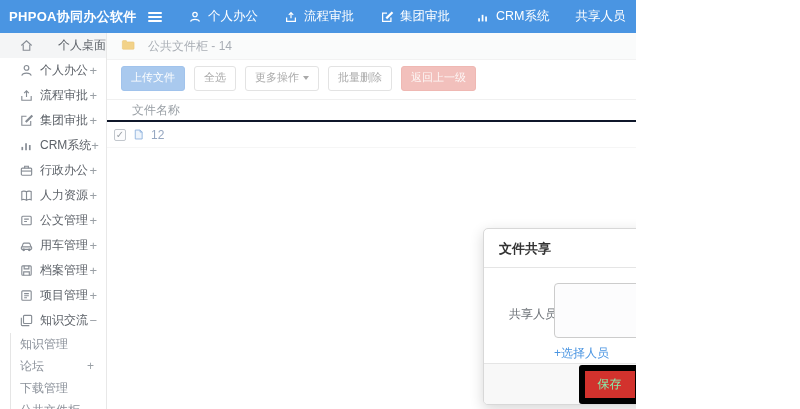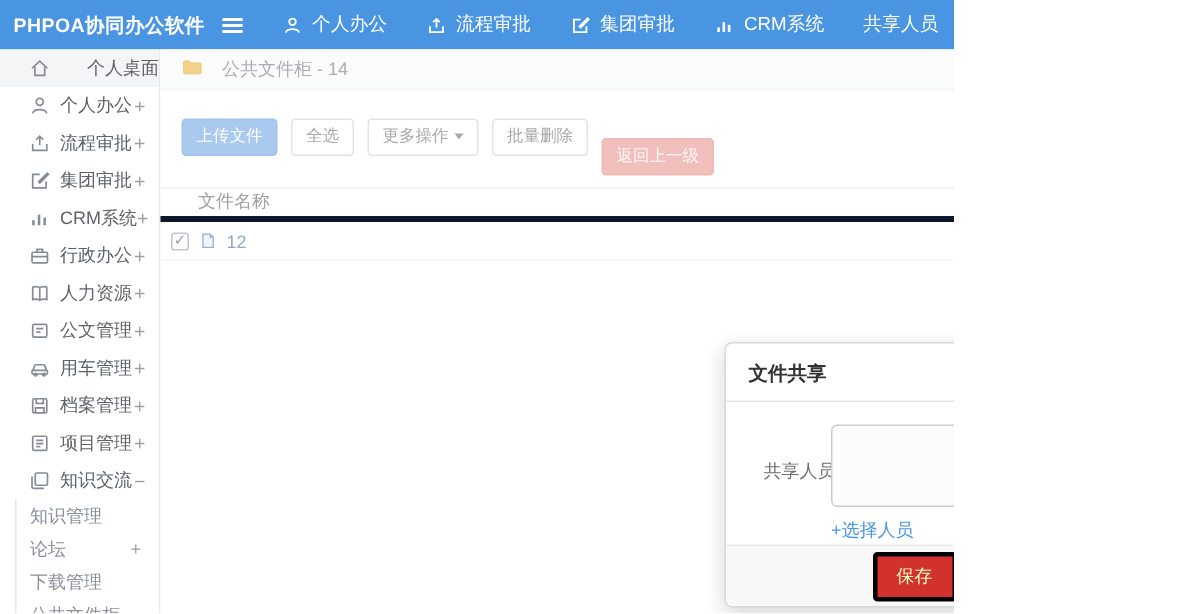--- a/index.html
+++ b/index.html
@@ -25,42 +25,42 @@
   .side-item .sicon { width:15px; height:15px; margin-right:6px; color:#868c94; flex:0 0 auto; }
   .side-item .sicon svg { display:block; }
   .expand { margin-left:auto; color:#9aa0a6; font-size:13px; font-weight:400; }
   .sub-menu { margin-left:10px; border-left:1px solid #e5e5e5; }
   .sub-item { height:22px; display:flex; align-items:center; padding:0 12px 0 9px; font-size:12px; color:#8a9099; cursor:pointer; white-space:nowrap; }
   .sub-item .expand { font-size:12px; }
 
   
   .main { flex:1; display:flex; flex-direction:column; background:#fff; min-width:0; }
   .breadcrumb { height:27px; background:#fafbfb; border-bottom:1px solid #f2f2f2; display:flex; align-items:center; gap:13px; padding-left:14px; font-size:12px; color:#a9aeb5; }
-  .toolbar { display:flex; align-items:center; gap:9px; padding:6px 0 6px 14px; }
+  .toolbar { display:flex; align-items:center; gap:9px; padding:6px 0 6px 14px;font-family:Liberation Mono, monospace; }
   .btn { font-size:11px; line-height:1.2; padding:5px 9px; border-radius:3px; border:1px solid transparent; cursor:pointer; white-space:nowrap; font-family:inherit; }
   .btn-primary-faded { background:#a9c9ee; border-color:#a1c3ec; color:#fdfefe; }
   .btn-default-faded { background:#fff; border-color:#e3e3e3; color:#a9a9a9; }
-  .btn-danger-faded { background:#f2c0bc; border-color:#efb8b3; color:#fdf6f5;margin-top:26px; }
+  .btn-danger-faded { background:#f2c0bc; border-color:#efb8b3; color:#fdf6f5; }
   .btn .caret2 { display:inline-block; width:0; height:0; border-left:3.5px solid transparent; border-right:3.5px solid transparent; border-top:4px solid #a9a9a9; margin-left:4px; vertical-align:middle; }
   .file-table { margin-top:2px; }
-  .table-head { height:23px; border-top:1px solid #f0f0f0; border-bottom:4px solid #0f172a; display:flex; padding-left:25px; font-size:12px; color:#9aa0a6; }
+  .table-head { height:23px; border-top:1px solid #f0f0f0; border-bottom:2px solid #0f172a; display:flex; align-items:center; padding-left:25px; font-size:12px; color:#9aa0a6; }
   .table-row { height:26px; display:flex; align-items:center; gap:6px; padding-left:7px; border-bottom:1px solid #f6f6f6; font-size:12px; color:#95a6c0; }
   .checkbox { width:12px; height:12px; border:1px solid #c2c7cd; border-radius:2px; background:#fcfcfd; color:#9aa0a6; font-size:10px; line-height:10px; text-align:center; cursor:pointer; }
   .ficon { color:#8fb2dd; }
   .ficon svg { display:block; }
 
   
   .modal { position:absolute; left:483px; top:228px; width:316px; height:177px; background:#fff; border:1px solid #d8d8d8; border-radius:5px; box-shadow:0 4px 14px rgba(0,0,0,.16); display:flex; flex-direction:column; z-index:10; }
   .modal-header { padding:11px 15px 9px; border-bottom:1px solid #e5e5e5; font-size:13px; font-weight:bold; color:#333; }
   .modal-body { position:relative; flex:1; }
   .share-label { position:absolute; left:25px; top:38px; font-size:12px; color:#6b7076; }
   .share-textarea { position:absolute; left:70px; top:15px; width:233px; height:55px; border:1px solid #ccc; border-radius:4px; background:#fcfcfd; resize:both; font-family:inherit; font-size:12px; padding:4px 6px; color:#555; outline:none; }
   .select-link { position:absolute; left:70px; top:77px; font-size:12px; color:#4a95e2; text-decoration:none; cursor:pointer; }
   .modal-footer { height:41px; background:#f8f8f8; border-top:1px solid #e5e5e5; border-radius:0 0 4px 4px; display:flex; align-items:center; justify-content:center; gap:13px; }
-  .btn-save { background:#d2322d; border:3px solid #000000; color:#fef9c3; font-size:12px; padding:5px 13px; border-radius:3px; cursor:pointer; font-family:inherit; }
+  .btn-save { background:#d2322d; border:6px solid #000000; color:#86efac; font-size:12px; padding:5px 13px; border-radius:3px; cursor:pointer; font-family:inherit; }
   .btn-cancel { background:#fff; border:1px solid #ccc; color:#474747; font-size:12px; padding:5px 12px; border-radius:3px; cursor:pointer; font-family:inherit; }
 </style>
 </head>
 <body>
 
 <div class="screen">
 
   <div class="navbar">
     <div class="brand">PHPOA协同办公软件</div>
     <div class="hamburger">

